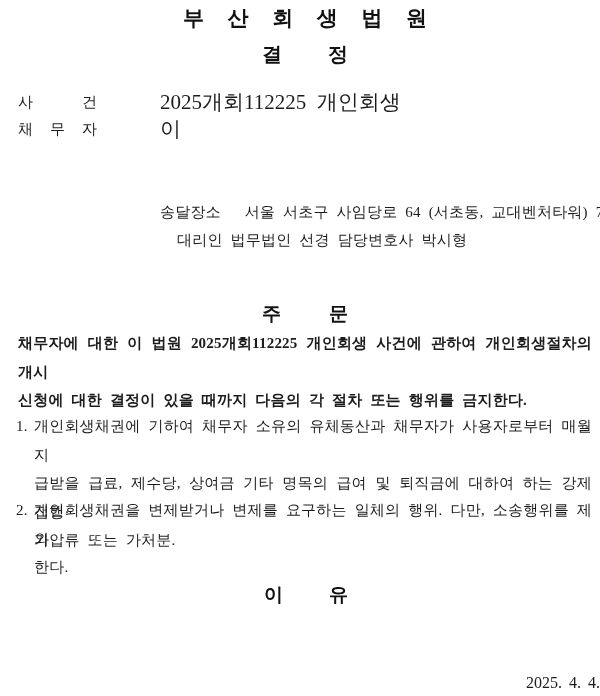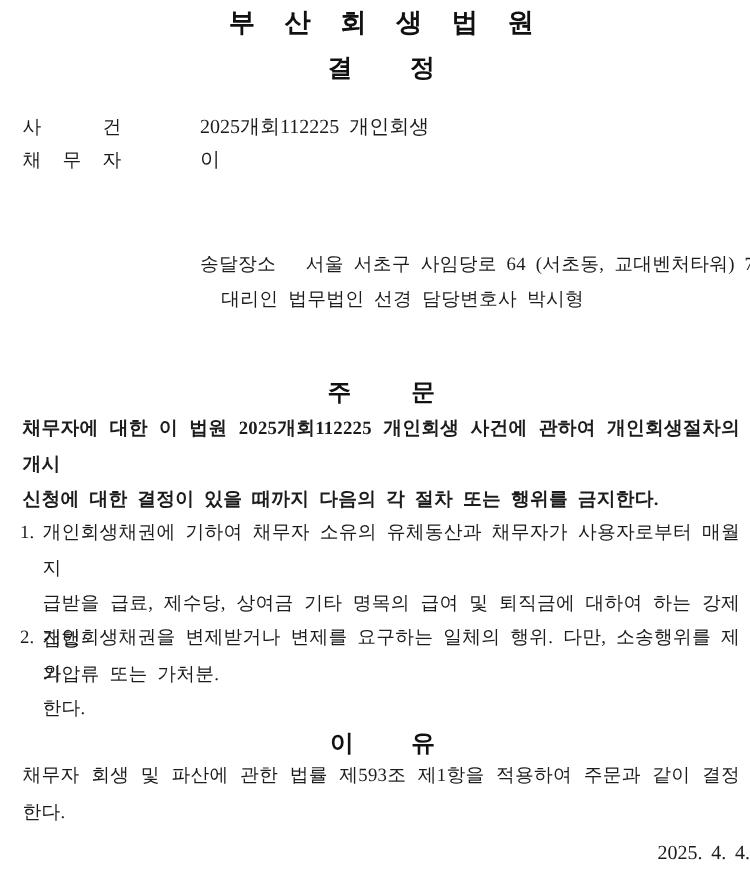--- a/index.html
+++ b/index.html
@@ -30,21 +30,21 @@
     color: #1c1c1c;
   }
   .line { min-height: 28.5px; }
   .just { text-align: justify; text-align-last: justify; }
   .single { white-space: pre; line-height: 20px; }
   .court-title { top: 4px; left: 183px; width: 244px; font-size: 21px; }
   .doc-title   { top: 41px; left: 262px; width: 86px; font-size: 20px; }
   .case-row-1  { top: 92px; }
   .case-row-2  { top: 119px; }
   .case-label  { left: 18px; width: 79px; font-size: 15px; line-height: 20px; }
-  .case-value  { left: 160px; font-size: 16px; line-height: 20px; }
+  .case-value  { left: 160px; font-size: 21px; line-height: 20px; }
   .service-line  { top: 202px; left: 160px; }
   .attorney-line { top: 230px; left: 160px; padding-left: 17px; }
   .order-heading { top: 301px; left: 262px; width: 86px; font-size: 19px; }
   .order-para  { top: 329px; left: 18px; width: 574px; font-weight: bold; }
   .order-item-1 { top: 412px; left: 34px; width: 558px; }
   .order-item-2 { top: 496px; left: 34px; width: 558px; }
   .item-num { position: absolute; left: -18px; top: 0; width: 18px; line-height: 28.5px; }
   .reason-heading { top: 582px; left: 264px; width: 84px; font-size: 19px; }
   .reason-para { top: 607px; left: 18px; width: 574px; }
   .date-line { top: 672px; left: 0; width: 600px; text-align: right; font-size: 16px; line-height: 22px; word-spacing: 3px; }
@@ -110,19 +110,16 @@
     <span class="item-num body-text">2.</span>
     <div class="line just">개인회생채권을 변제받거나 변제를 요구하는 일체의 행위. 다만, 소송행위를 제외</div>
     <div class="line">한다.</div>
   </div>
 
   <div class="abs heading spread reason-heading">
       <span>이</span>
       <span>유</span>
     </div>
 
-  <div class="abs body-text reason-para">
-    <div class="line just">채무자 회생 및 파산에 관한 법률 제593조 제1항을 적용하여 주문과 같이 결정한다.</div>
-  </div>
 
   <div class="abs date-line">2025. 4. 4.</div>
 
 </div>
 
 </body></html>

